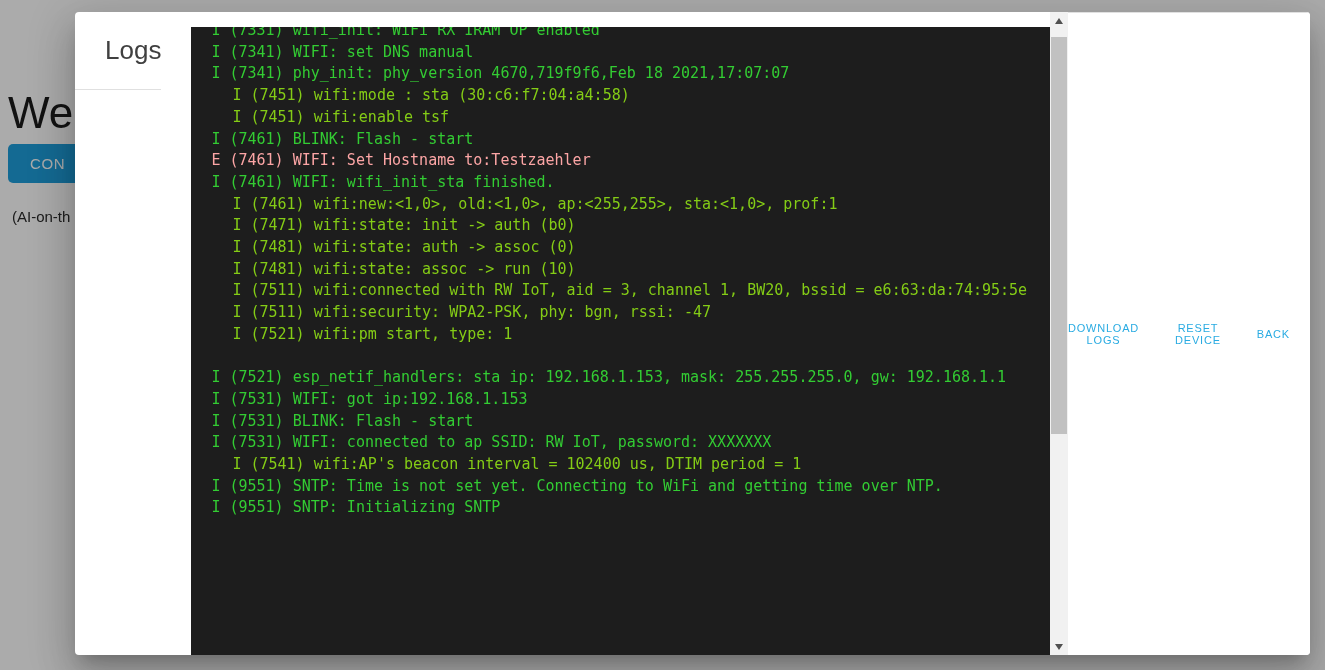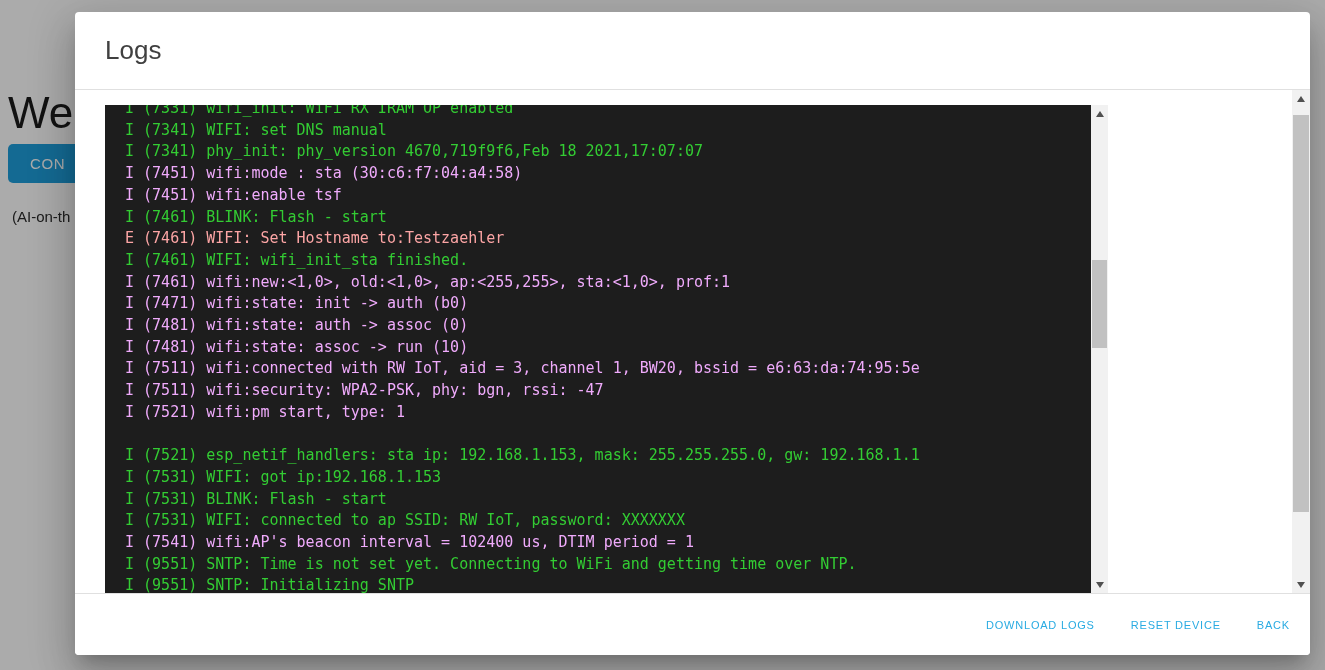--- a/index.html
+++ b/index.html
@@ -17,36 +17,36 @@
   .bg-sub { position:absolute; left:6px; top:208px; font-size:15px; color:#2b2b2b;margin-left:6px; }
 
   
   .backdrop { position:absolute; inset:0; background:rgba(0,0,0,0.33); }
 
   
   .modal { position:absolute; left:75px; top:12px; width:1235px; height:643px;
            background:#fff; border-radius:4px; overflow:hidden;
            box-shadow:0 11px 15px -7px rgba(0,0,0,.2), 0 24px 38px 3px rgba(0,0,0,.14),
                       0 9px 46px 8px rgba(0,0,0,.12);
-           display:flex; flex-direction:column; }
+           display:flex; flex-direction:row; }
   .modal-header { height:78px; flex:0 0 78px; display:flex; align-items:center;
                   padding-left:30px; border-bottom:1px solid #e0e0e0; }
   .modal-title { font-size:26px; color:#404040; }
 
   .modal-body { position:relative; flex:1 1 auto; background:#fff; overflow:hidden; }
 
   
   .log-panel { position:absolute; left:30px; top:15px; width:1003px; bottom:0;
                background:#1d1d1d; overflow:hidden; }
   .log-content { position:absolute; top:-7px; left:20px; right:22px;
                  font-family:"DejaVu Sans Mono", monospace; font-size:15px;
                  line-height:21.7px; white-space:pre; }
   .log-line { min-height:21.7px; }
   .log-line.green { color:#33cc33; }
-  .log-line.white { color:#f0abfc; }
+  .log-line.white { color:#84cc16;margin-left:21px; }
   .log-line.red   { color:#fca5a5; }
 
   
   .scrollbar { background:#f1f1f1; position:absolute; }
   .sb-inner { right:0; top:0; bottom:0; width:17px; }
   .sb-outer { right:0; top:0; bottom:0; width:18px; }
   .sb-arrow { position:absolute; left:0; right:0; height:17px; display:flex;
               align-items:center; justify-content:center; }
   .sb-arrow.up   { top:0; }
   .sb-arrow.down { bottom:0; }

